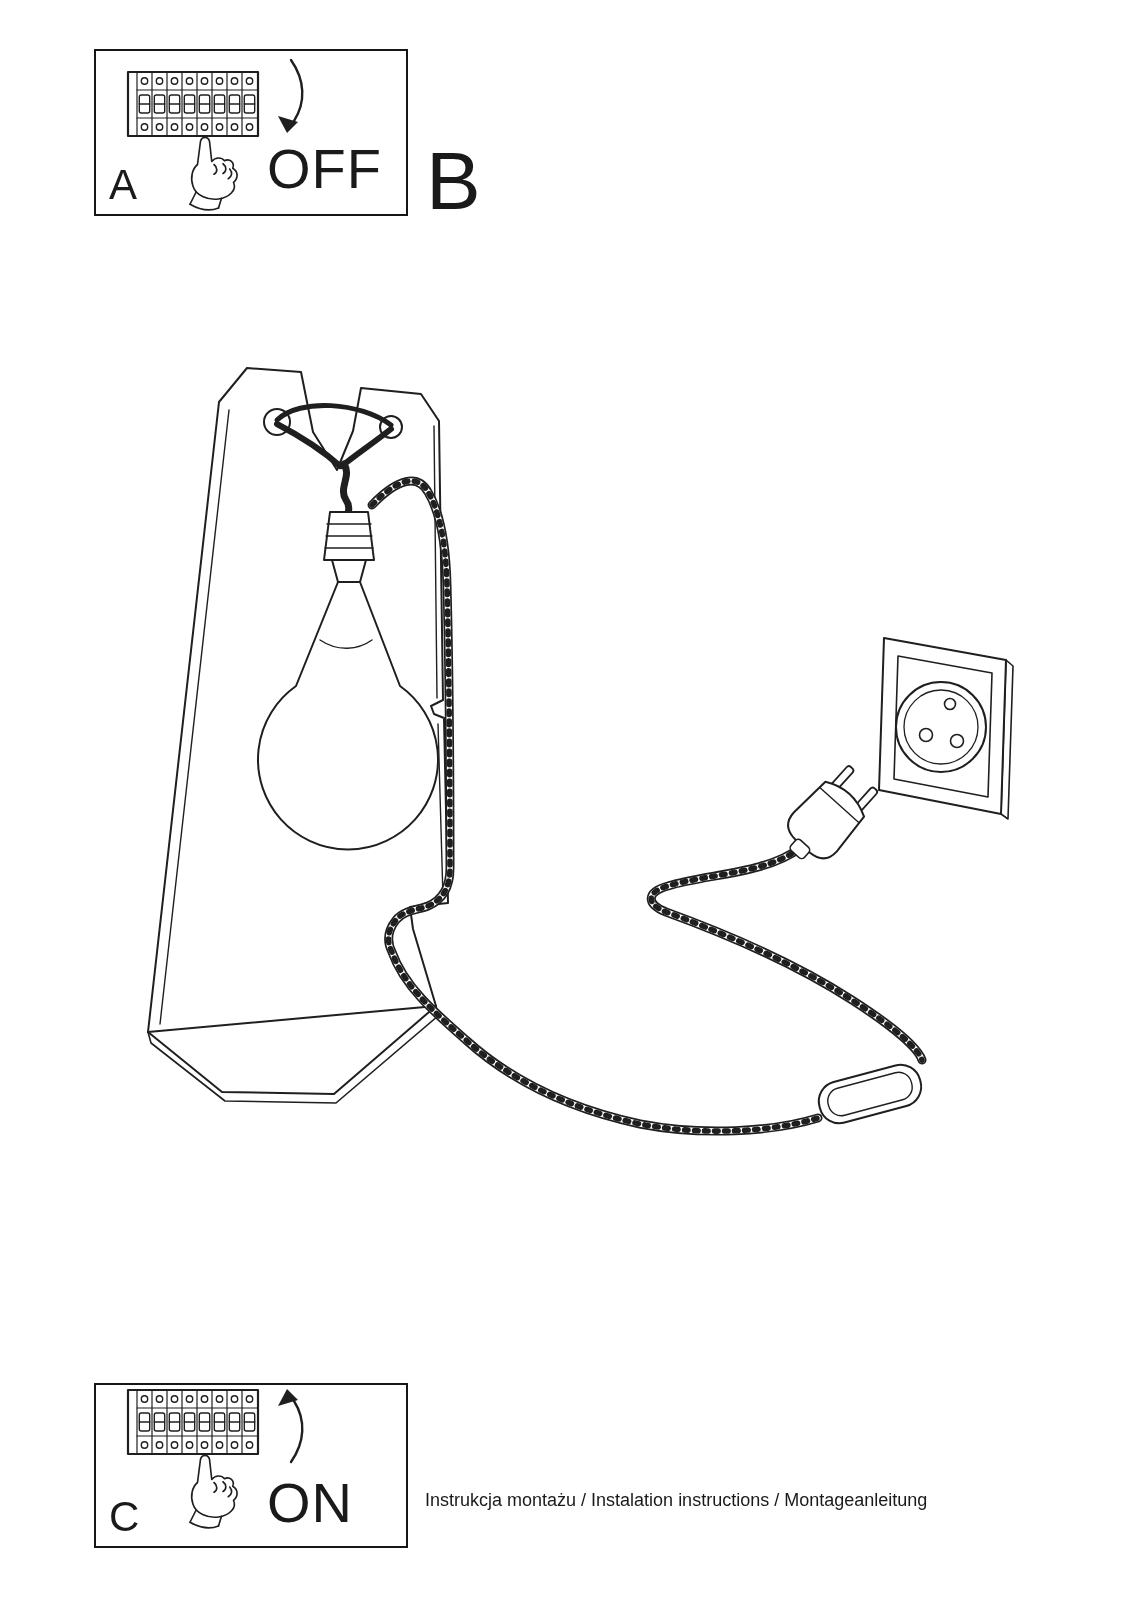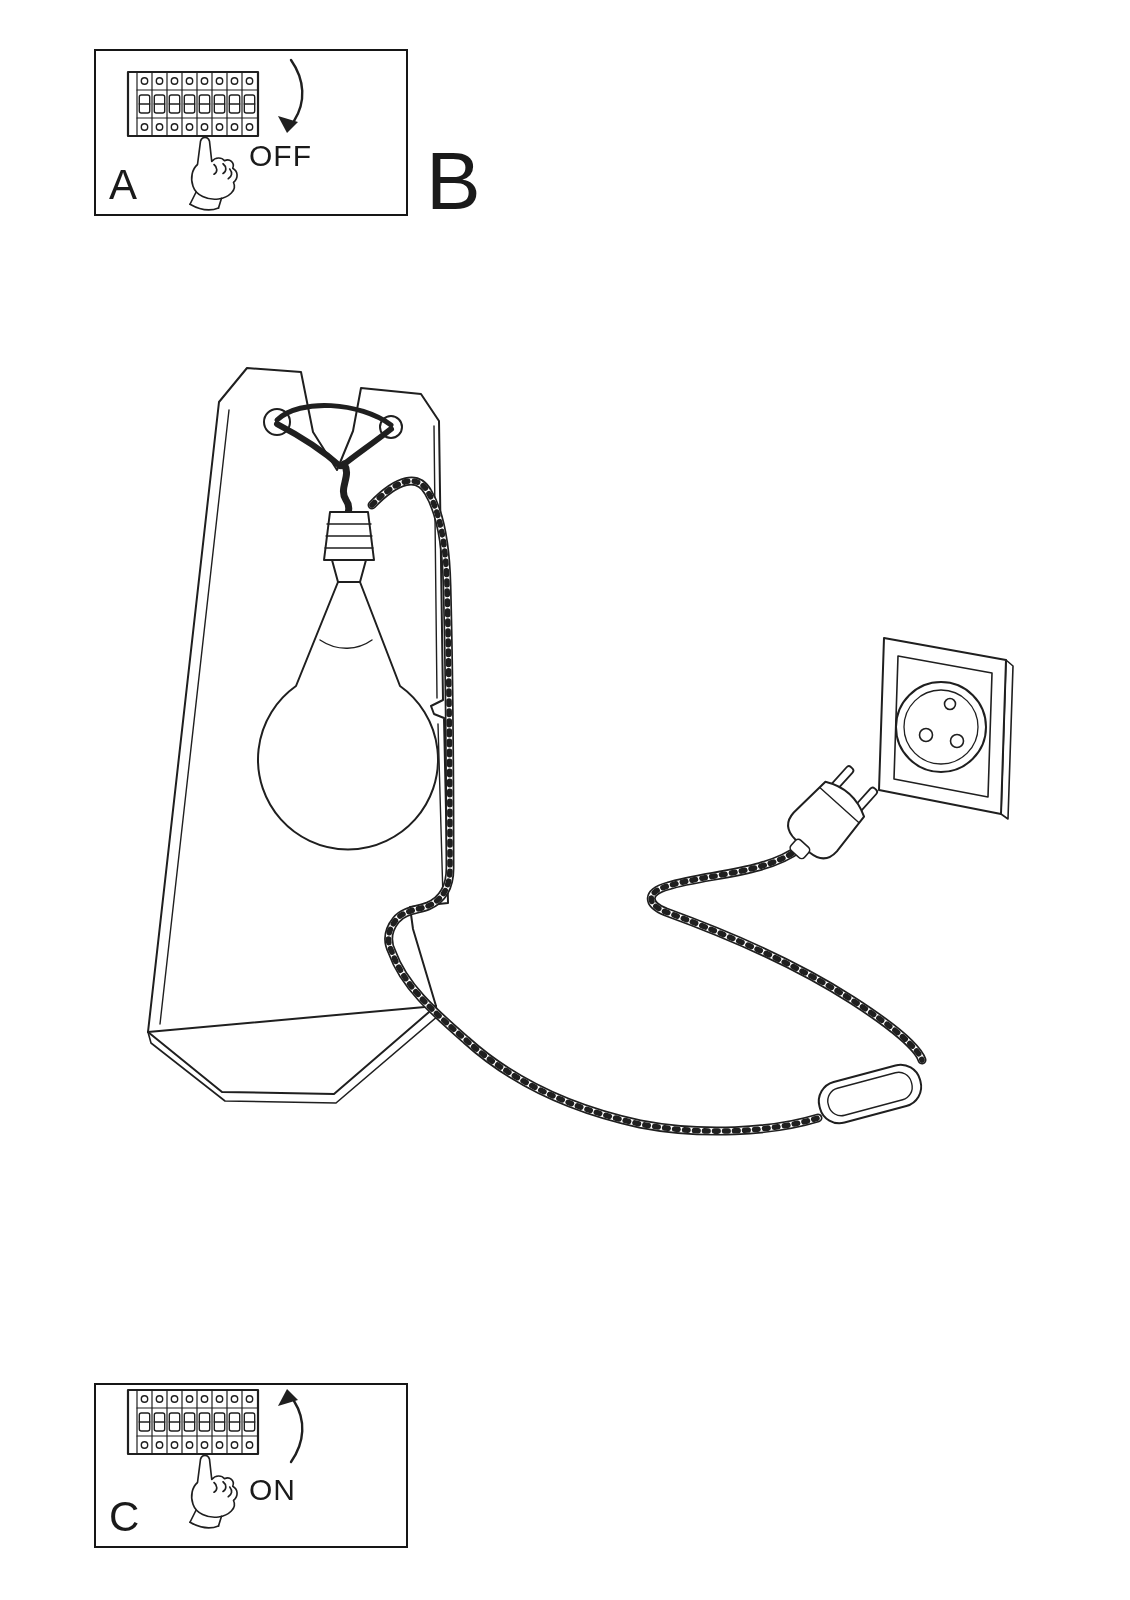--- a/index.html
+++ b/index.html
@@ -3,21 +3,21 @@
 <meta charset="utf-8">
 <style>
   html,body{margin:0;padding:0;background:#e8e8e8}
   .page{position:relative;width:1130px;height:1600px;background:#ffffff;
         font-family:"Liberation Sans",sans-serif;color:#1a1a1a;overflow:hidden;margin:0 auto}
   .art{position:absolute;left:0;top:0;width:1130px;height:1600px}
   .panel{position:absolute;border:2.5px solid #161616;background:transparent;box-sizing:border-box}
   .panel-a{left:94px;top:49px;width:314px;height:167px}
   .panel-c{left:94px;top:1383px;width:314px;height:165px}
   .corner-label{position:absolute;left:13px;bottom:8px;font-size:42px;line-height:1}
-  .action-label{position:absolute;left:153px;top:90px;font-size:30px;line-height:1;letter-spacing:1px}
+  .action-label{position:absolute;left:171px;top:90px;font-size:56px;line-height:1;letter-spacing:1px}
   .big-letter{position:absolute;left:426px;top:140px;font-size:82px;line-height:1}
   .footer{position:absolute;left:425px;top:1486px;font-size:18px;line-height:28px}
   
   .c-out{fill:none;stroke:#1f1f1f;stroke-width:9;stroke-linecap:round}
   .c-in{fill:none;stroke:#ffffff;stroke-width:5.6;stroke-linecap:round}
   .c-hatch{fill:none;stroke:#1f1f1f;stroke-width:5.6;stroke-dasharray:3.5 6.5}
 </style>
 </head>
 <body>
 
@@ -171,15 +171,16 @@
   </div>
 
   <div class="big-letter">B</div>
 
   <div class="panel panel-c">
     <span class="corner-label">C</span>
     <span class="action-label">ON</span>
   </div>
 
   <div class="footer">
+    <div>Instrukcja montażu / Instalation instructions / Montageanleitung</div>
   </div>
 
 </div>
 
 </body></html>

